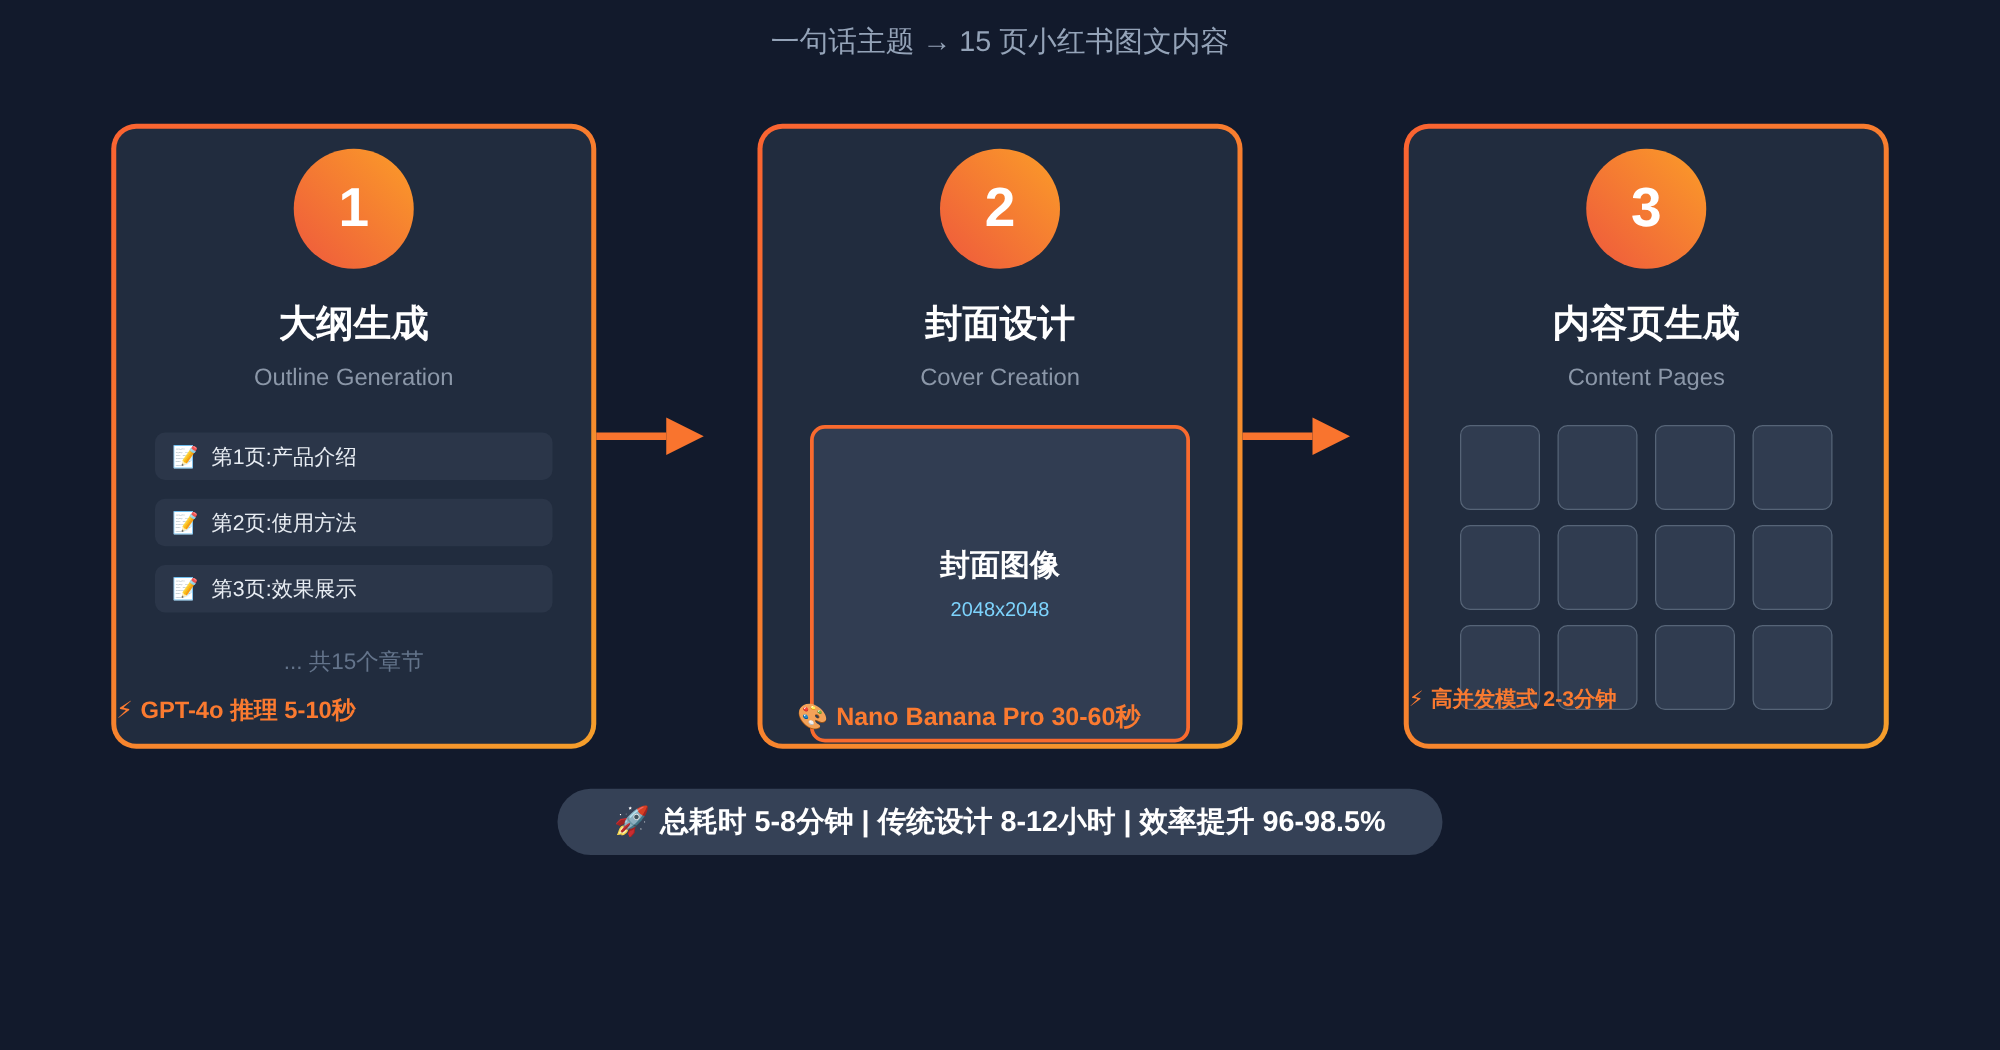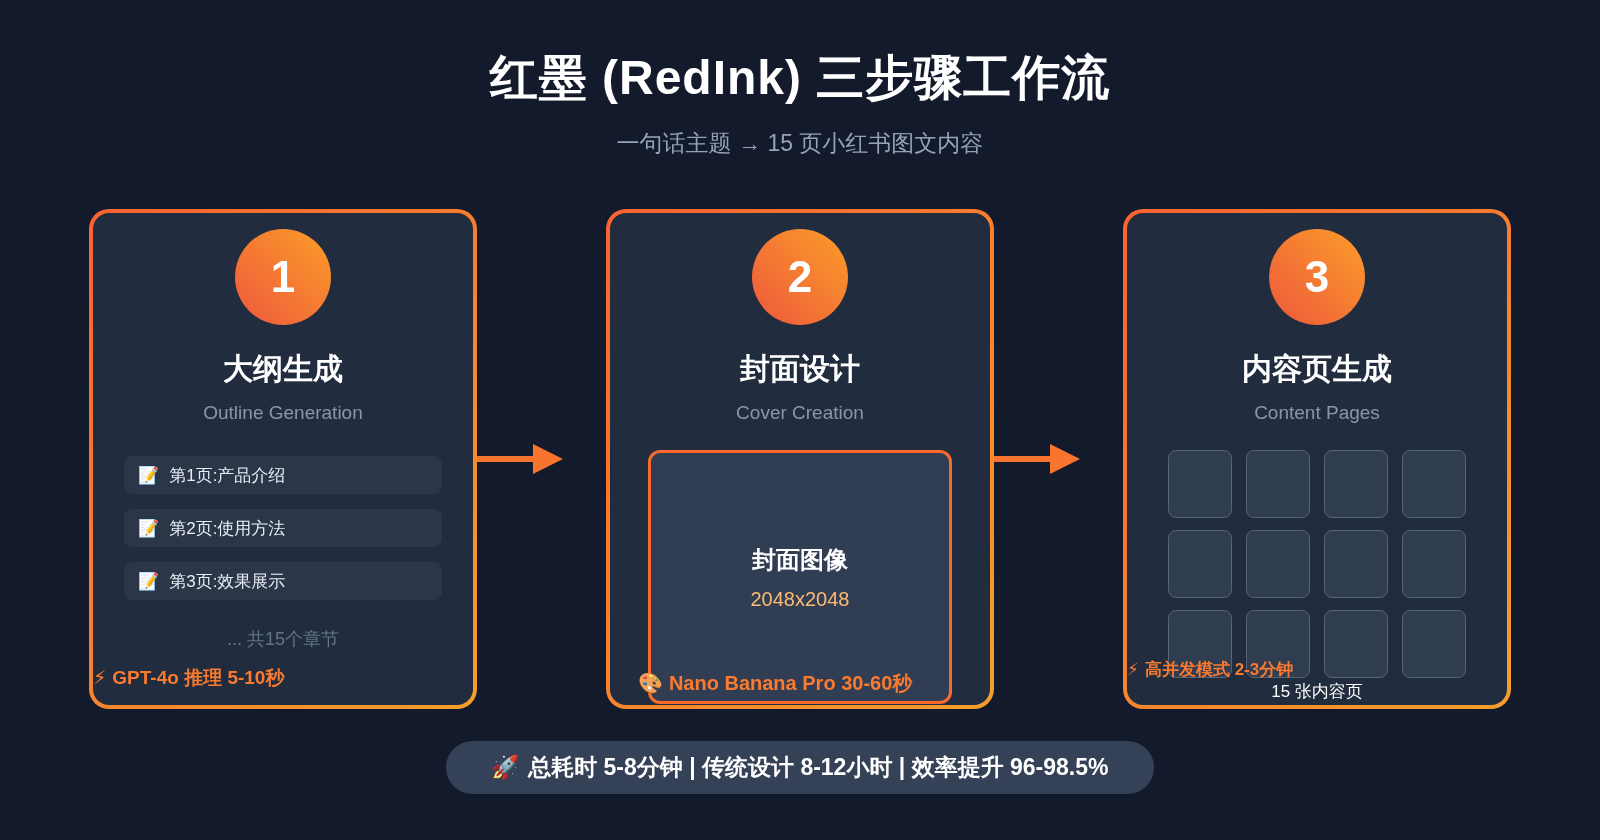--- a/index.html
+++ b/index.html
@@ -55,21 +55,21 @@
   .outline-item .emoji { margin-right:10px; font-size:17px; }
   .outline-more { margin-top:12px; text-align:left; font-size:18px; color:#64748b; }
 
   
   .cover-box {
     margin-top:26px; width:304px; height:254px; border-radius:12px;
     background:#313d52; border:3px solid #f96a2e;
     display:flex; flex-direction:column; align-items:center; justify-content:center;
   }
   .cover-label { font-size:24px; font-weight:800; color:#ffffff; }
-  .cover-size  { margin-top:12px; font-size:20px; color:#fdba74; }
+  .cover-size  { margin-top:12px; font-size:16px; color:#7dd3fc; }
 
   
   .pages-grid {
     margin-top:26px;
     display:grid; grid-template-columns:repeat(4,64px); grid-auto-rows:68px;
     gap:12px 14px;
   }
   .page-sq {
     background:#303c50; border:1px solid #566477; border-radius:8px;
   }
@@ -107,21 +107,20 @@
     background:#354156; color:#ffffff; font-size:23px; font-weight:800;
     text-align:center; white-space:nowrap;
   }
   .summary-pill .emoji { font-weight:400; margin-right:8px; }
 </style>
 </head>
 <body>
 
 <div class="page">
 
-  <div class="title">红墨 (RedInk) 三步骤工作流</div>
   <div class="subtitle">一句话主题 → 15 页小红书图文内容</div>
 
   <div class="cards-row">
 
     <div class="card-wrap">
       <div class="card card1">
         <div class="step-circle">1</div>
         <div class="card-title">大纲生成</div>
         <div class="card-sub">Outline Generation</div>
         <div class="outline-list">
@@ -189,21 +188,20 @@
             <div class="page-sq"></div>
             <div class="page-sq"></div>
             <div class="page-sq"></div>
             <div class="page-sq"></div>
             <div class="page-sq"></div>
             <div class="page-sq"></div>
           </div>
         <div class="card-footer">
           <span class="emoji">⚡</span><span>高并发模式 2-3分钟</span>
         </div>
-        <div class="card-footer2">15 张内容页</div>
       </div>
     </div>
 
   </div>
 
   <div class="summary-pill">
     <span class="emoji">🚀</span><span>总耗时 5-8分钟 | 传统设计 8-12小时 | 效率提升 96-98.5%</span>
   </div>
 
 </div>

